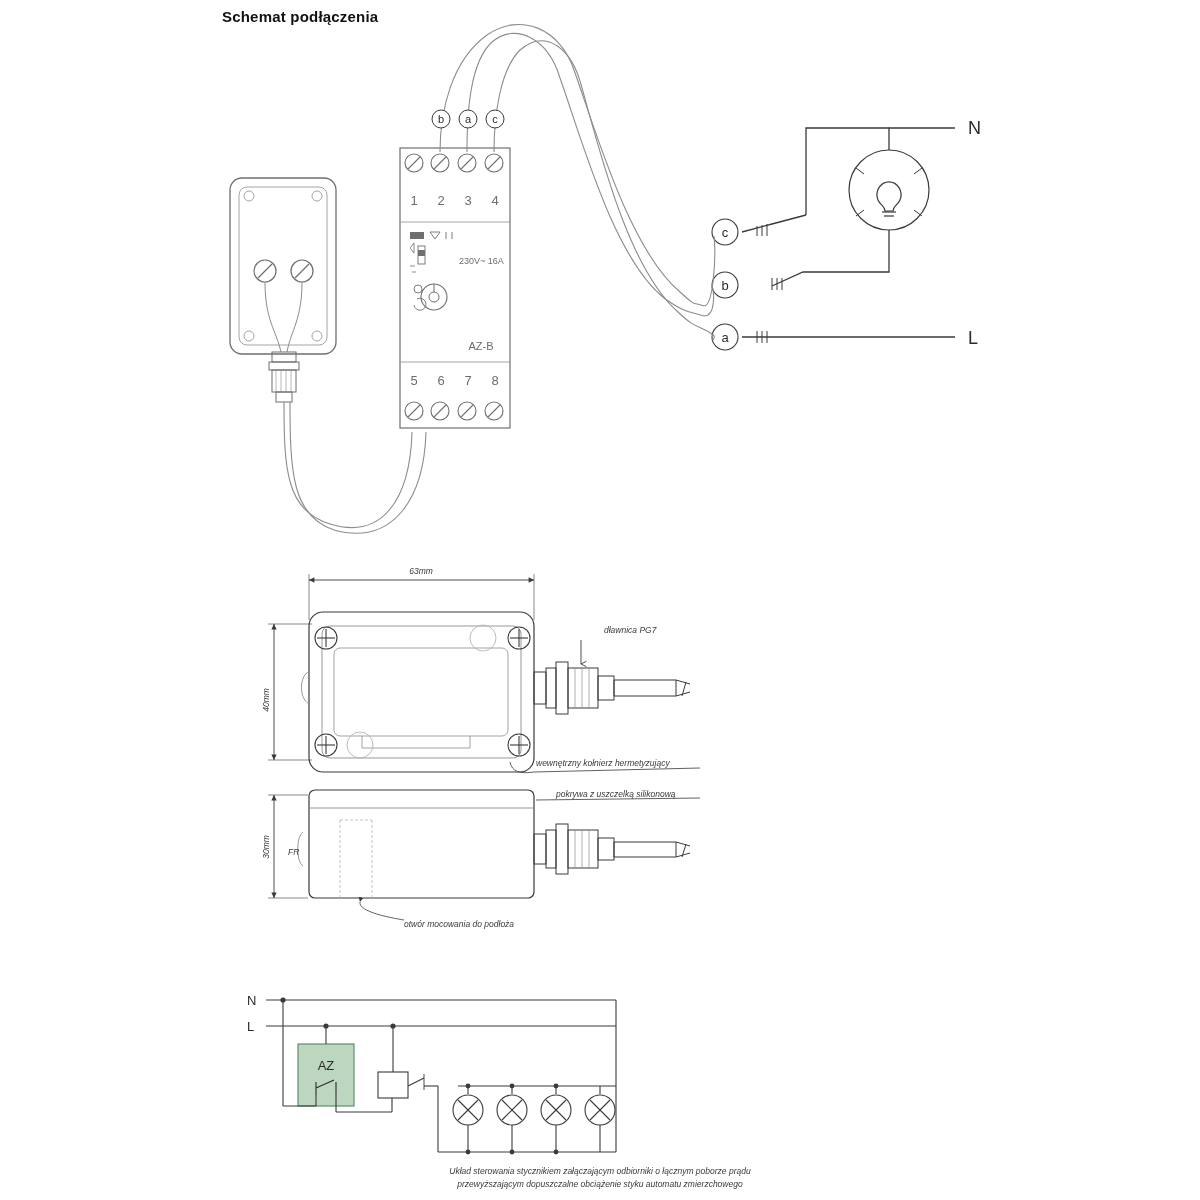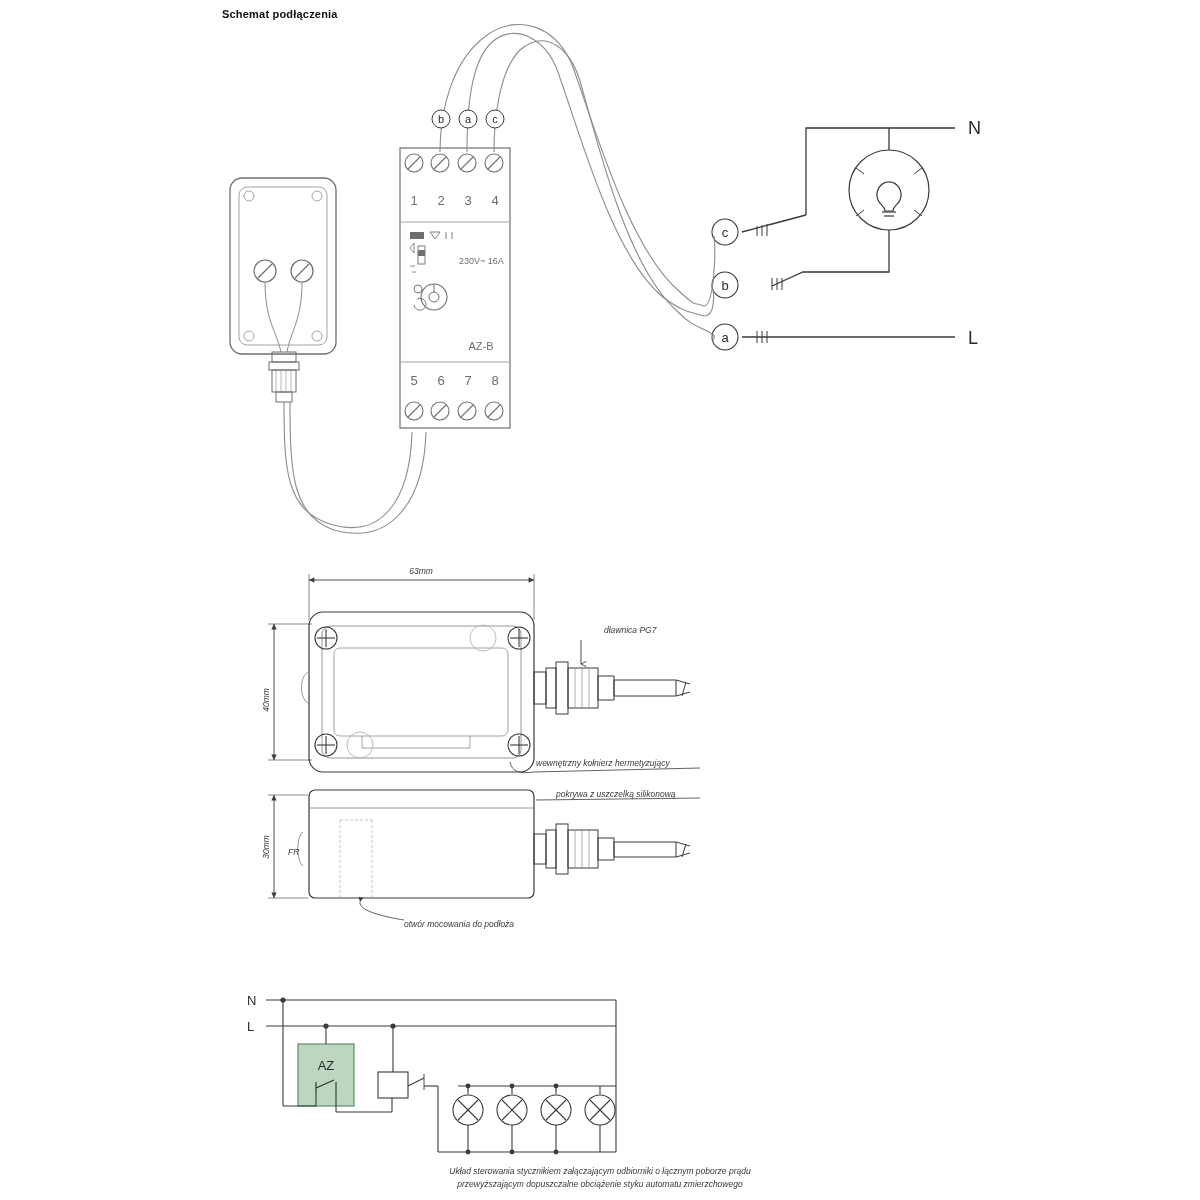--- a/index.html
+++ b/index.html
@@ -18,21 +18,21 @@
   .page {
     position: absolute;
     left: 0; top: 0;
     width: 1200px;
     height: 1200px;
   }
   #title {
     position: absolute;
     left: 222px;
     top: 8px;
-    font-size: 11px;
+    font-size: 15px;
     font-weight: bold;
     letter-spacing: 0.2px;
     color: #111;
     text-align: right;
   }
   svg.diagram {
     position: absolute;
     left: 0;
     top: 0;
     width: 1200px;

